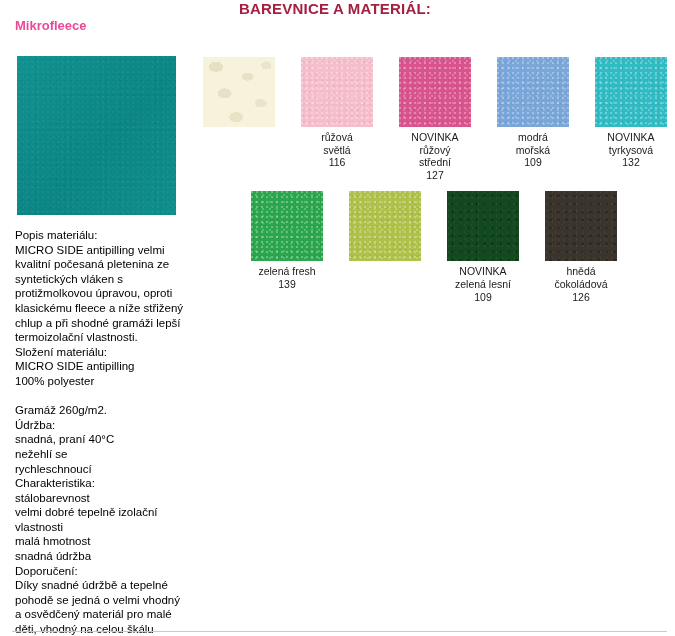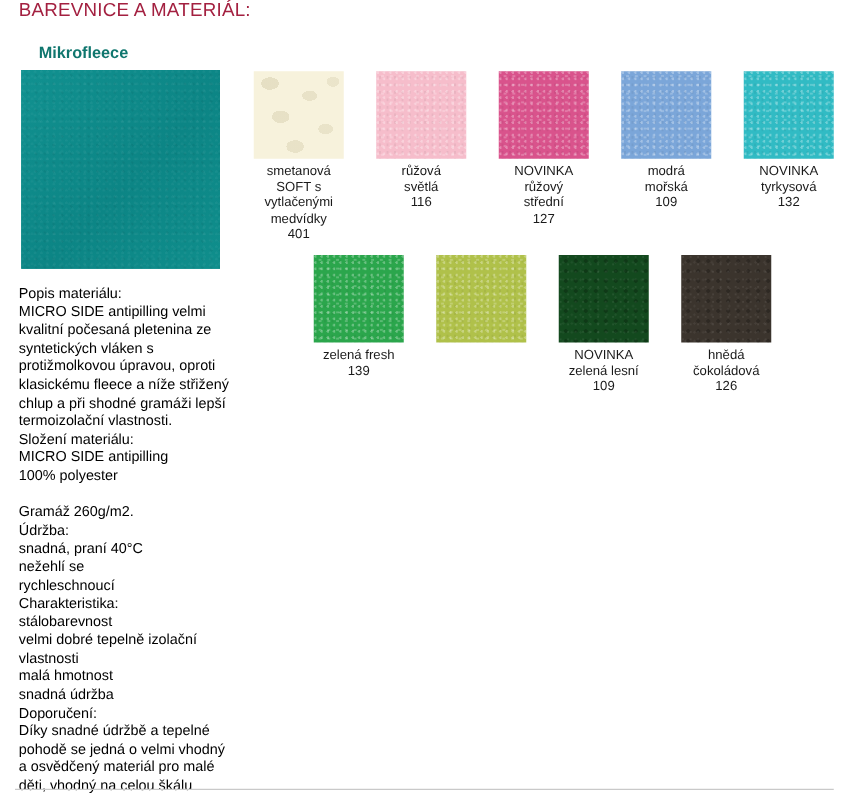--- a/index.html
+++ b/index.html
@@ -18,34 +18,35 @@
 
   
   #header {
     position: absolute;
     left: 15px;
     top: 0px;
     width: 640px;
   }
   #page-title {
     font-size: 15px;
-    font-weight: normal;
+    font-weight: bold;
     color: #a32040;
     letter-spacing: 0.2px;
     line-height: 17px;
     margin: 0;
     padding: 0;
     white-space: nowrap;
+    text-align: center;
   }
   #page-subtitle {
     font-size: 13px;
     font-weight: bold;
-    color: #0f766e;
+    color: #ec4899;
     line-height: 16px;
-    margin: 16px;
+    margin: 0;
     padding: 1px 0 0 0;
     white-space: nowrap;
   }
 
   
   #hero-swatch {
     position: absolute;
     left: 17px;
     top: 56px;
     width: 159px;
@@ -185,25 +186,20 @@
 děti, vhodný na celou škálu
 výrobků, doporučujeme zejmána
 tam kde se preferuje tepelná
 pohoda.</div>
 </div>
 
 <div id="swatch-grid">
     <div class="swatch-row">
       <div class="swatch-cell">
         <span class="swatch-chip tex-bears" style="background-color: rgb(247, 242, 220);"></span>
-        <span class="swatch-caption">smetanová
-SOFT s
-vytlačenými
-medvídky
-401</span>
       </div>
       <div class="swatch-cell">
         <span class="swatch-chip tex-noise" style="background-color: rgb(246, 189, 203);"></span>
         <span class="swatch-caption">růžová
 světlá
 116</span>
       </div>
       <div class="swatch-cell">
         <span class="swatch-chip tex-noise" style="background-color: rgb(217, 83, 140);"></span>
         <span class="swatch-caption">NOVINKA

